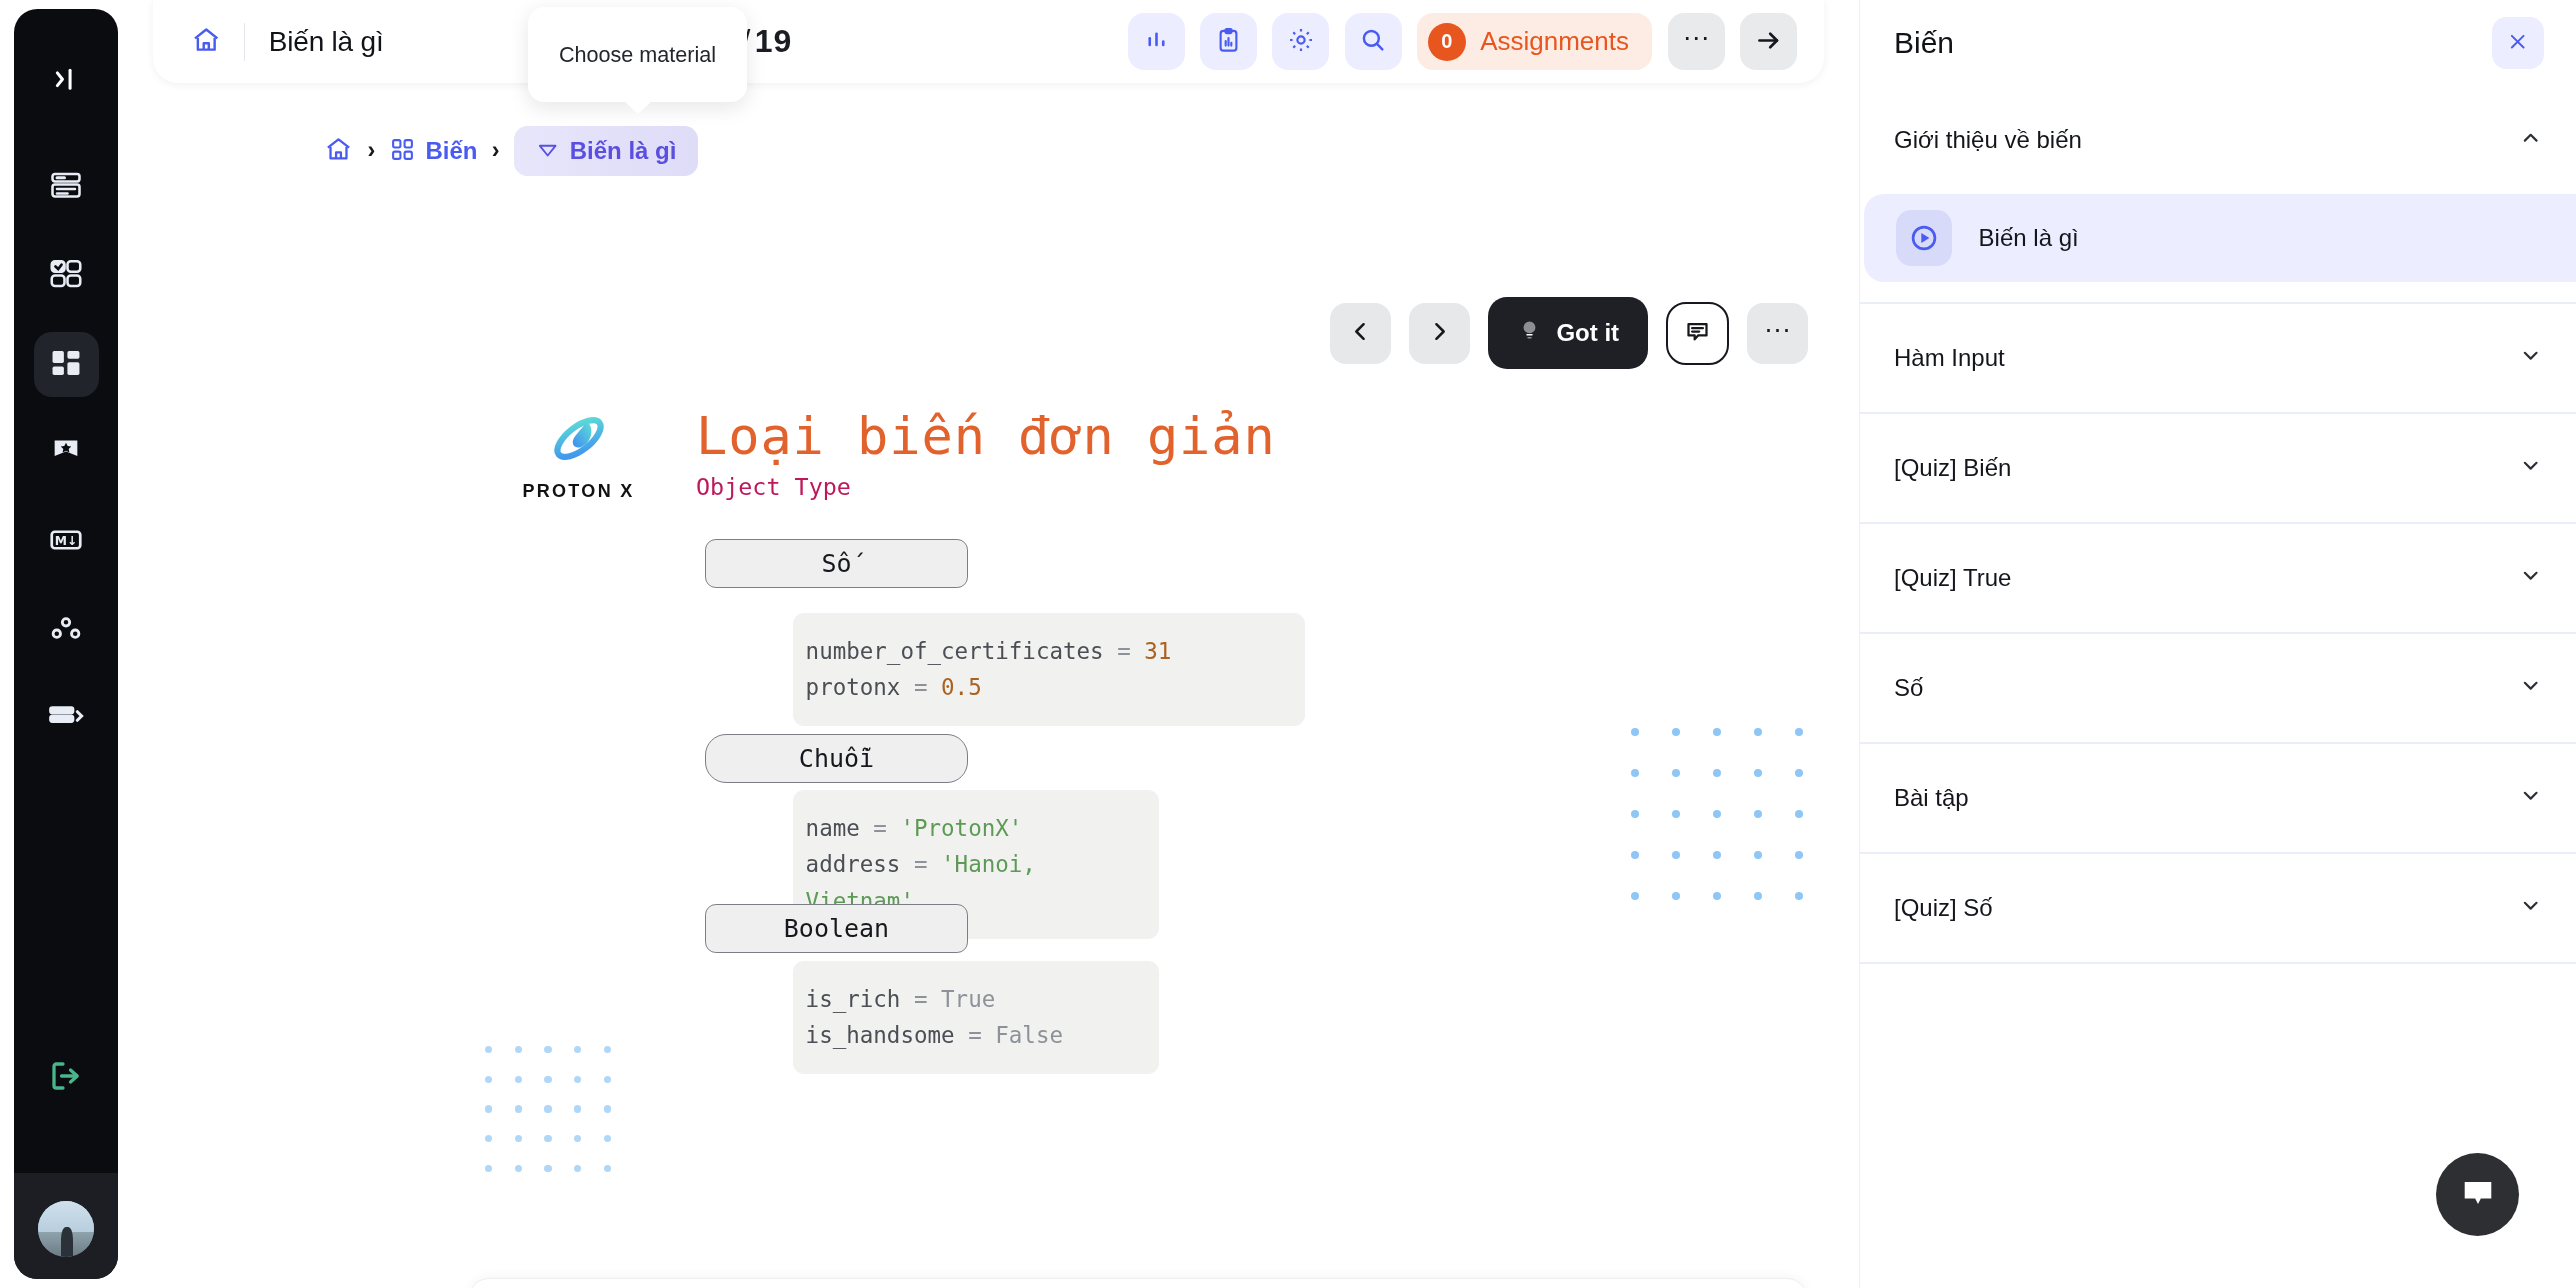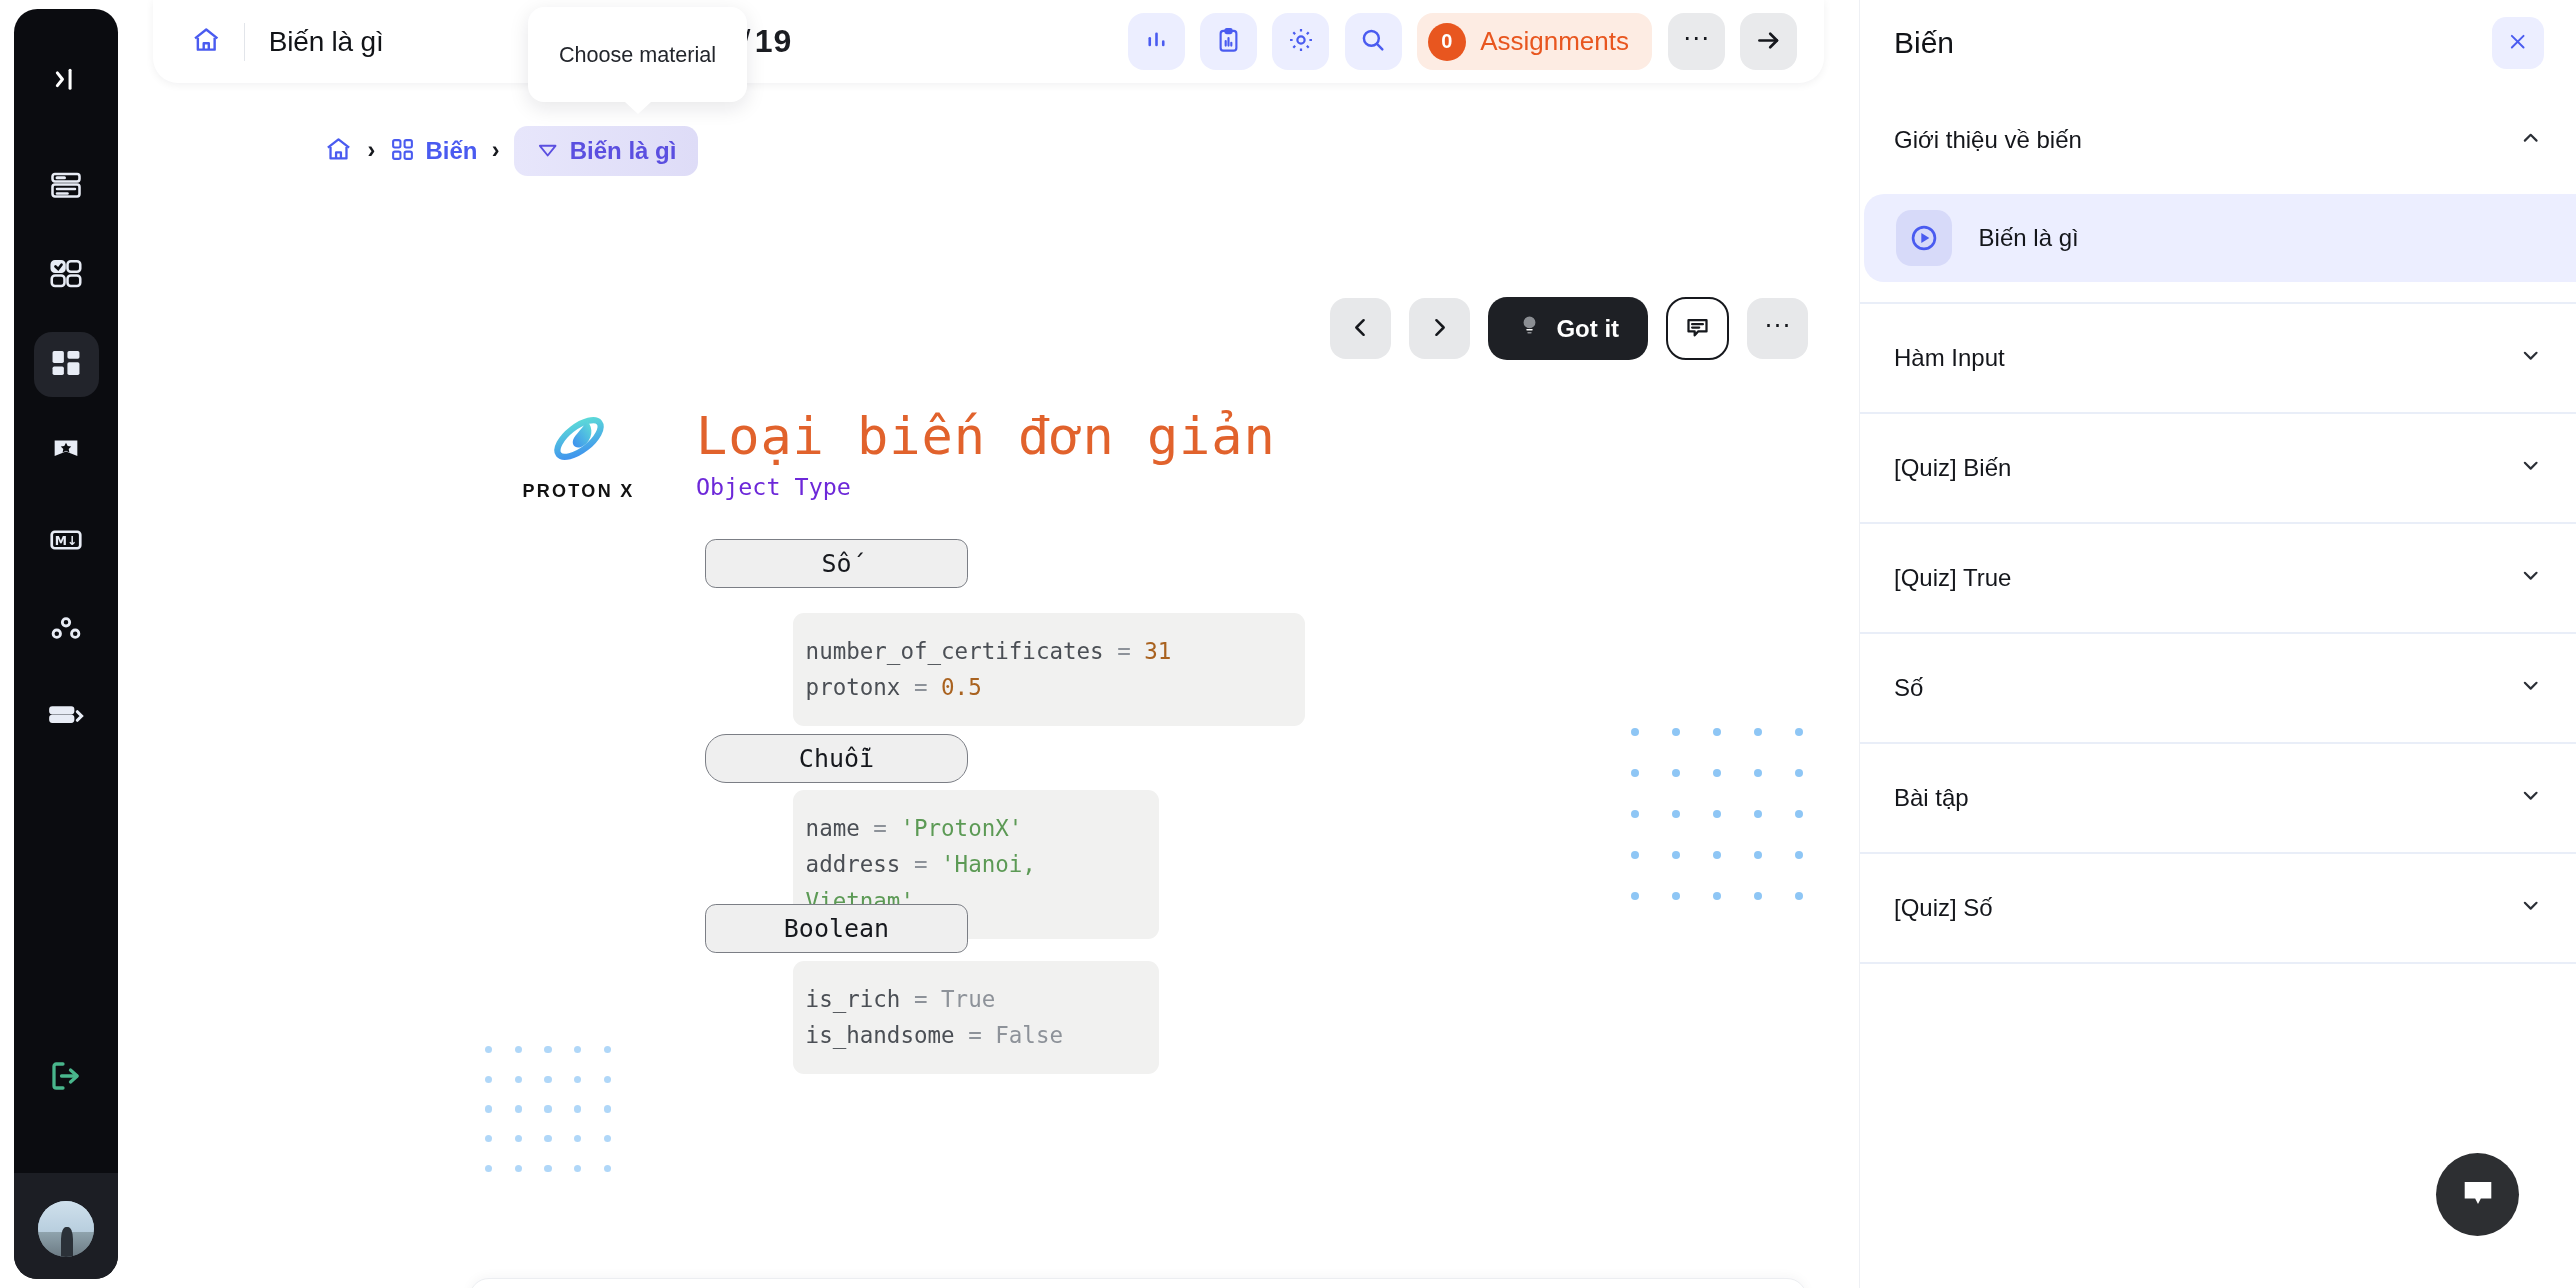--- a/index.html
+++ b/index.html
@@ -118,42 +118,42 @@
   
   .slide-actions {
     display:flex; align-items:center; gap: 18px;
     position:absolute; left: 1177px; top: 214px;
   }
   .sq-btn {
     width: 61px; height: 61px; border-radius: 16px; background:#e7e8ea;
     display:flex; align-items:center; justify-content:center; cursor:pointer;
   }
   .gotit {
-    height: 63px; padding: 0 29px; border-radius: 19px; background:#1e2025;
+    height: 72px; padding: 0 29px; border-radius: 19px; background:#1e2025;
     display:flex; align-items:center; gap: 14.4px; cursor:pointer;
   }
   .gotit span { color:#fff; font-size: 24px; font-weight:600; }
   .round-outline {
     width: 63px; height: 63px; border-radius: 20px; border: 2.7px solid #16181d;
     background:#fff; display:flex; align-items:center; justify-content:center; cursor:pointer;
   }
 
   
   .slide { position:absolute; left: 0; top: 305px; width: 1707px; }
   .brand { position:absolute; left: 358px; top: 18px; width: 135px; text-align:center; }
   .brand-name { margin-top: 7.2px; font-size: 18px; letter-spacing: 2.3px; font-weight:700; color:#111; }
   .slide-title {
     position:absolute; left: 543px; top: 18px;
     font-family: "DejaVu Sans Mono", monospace;
     font-size: 52px; color: #e1622c; letter-spacing: 0.9px;
   }
   .slide-sub {
     position:absolute; left: 543px; top: 85px;
     font-family: "DejaVu Sans Mono", monospace;
-    font-size: 23.4px; color: #6d28d9;
+    font-size: 23.4px; color: #be185d;
   }
   .type-box {
     position:absolute;
     border: 1.8px solid #7b7e85; border-radius: 10.8px; background: #efefef;
     display:flex; align-items:center; justify-content:center;
     font-family: "DejaVu Sans Mono", monospace; font-size: 25px; color:#16181d;
   }
   .code-box {
     position:absolute; background:#f1f1f0; border-radius: 11px;
     font-family: "DejaVu Sans Mono", monospace; font-size: 22.5px;

